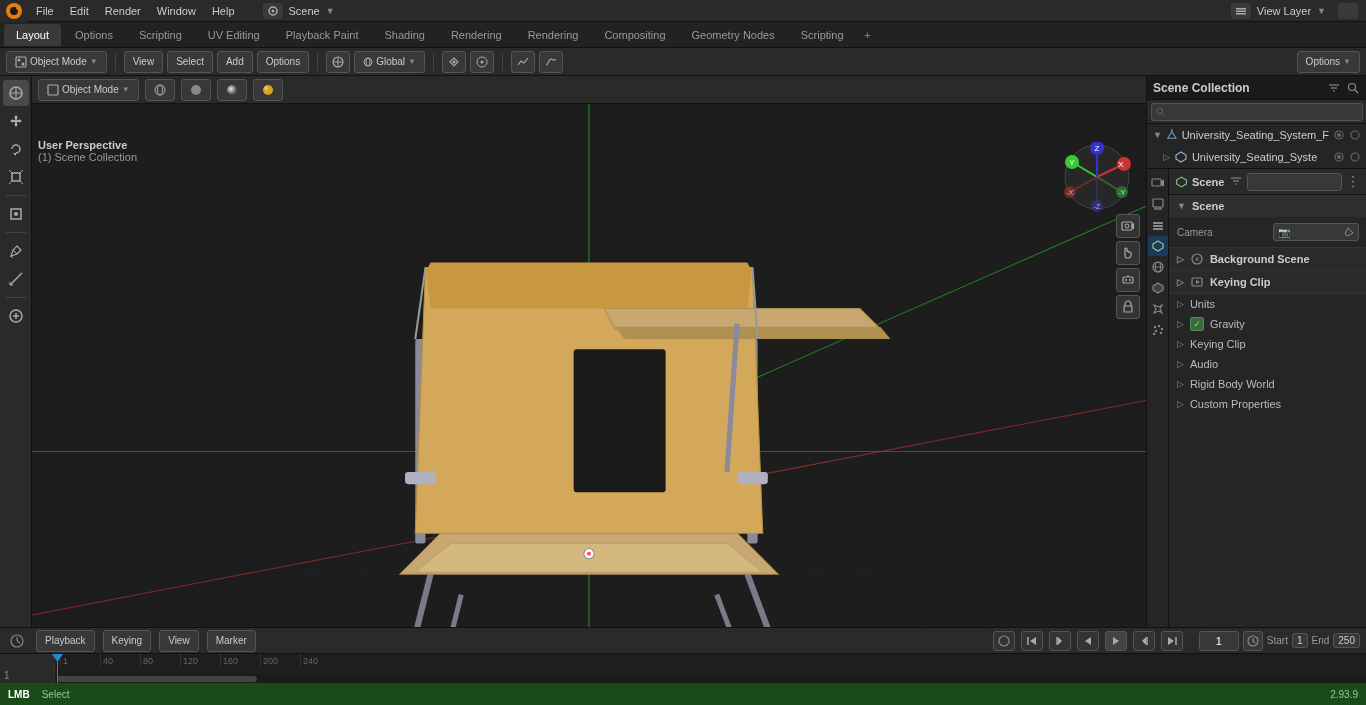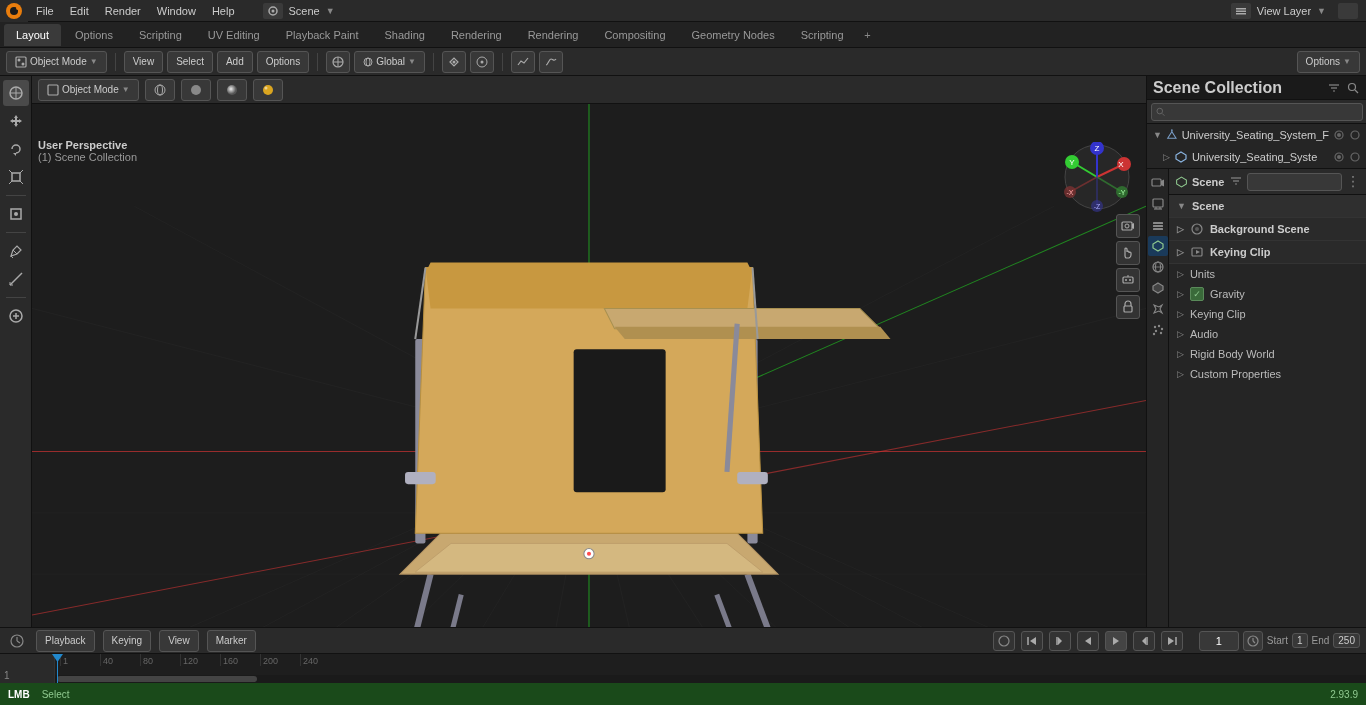--- a/index.html
+++ b/index.html
@@ -821,21 +821,21 @@
         </div>
       </div>
     </div>
   </div>
 
   <div id="right-panels">
 
     <div style="display:flex;flex-direction:column;width:220px;">
 
       <div style="height:24px;background:#1a1a1a;display:flex;align-items:center;padding:0 6px;gap:6px;border-bottom:1px solid #111;">
-        <span style="font-size:16px;font-weight:bold;color:#ccc;flex:1;">Scene Collection</span>
+        <span style="font-size:12px;font-weight:bold;color:#ccc;flex:1;">Scene Collection</span>
         <div style="display:flex;gap:3px;">
           <div style="width:16px;height:16px;display:flex;align-items:center;justify-content:center;cursor:pointer;">
             <svg width="12" height="12" viewBox="0 0 12 12">
                 <line x1="1" y1="3" x2="11" y2="3" stroke="#888" stroke-width="1.2"></line>
                 <line x1="3" y1="6" x2="9" y2="6" stroke="#888" stroke-width="1.2"></line>
                 <line x1="5" y1="9" x2="7" y2="9" stroke="#888" stroke-width="1.2"></line>
               </svg>
           </div>
           <div style="width:16px;height:16px;display:flex;align-items:center;justify-content:center;cursor:pointer;">
             <svg width="12" height="12" viewBox="0 0 12 12">
@@ -984,20 +984,32 @@
                 <span style="color:#888;font-size:14px;line-height:1;">⋮</span>
               </div>
             </div>
           </div>
 
           <div class="prop-section">
             <div class="prop-section-header">
               <span class="prop-arrow">▼</span>
               <span>Scene</span>
             </div>
+            <div class="prop-body">
+              <div class="prop-row">
+                <span class="prop-label">Camera</span>
+                <div class="prop-value">
+                  <span class="prop-value-icon">📷</span>
+                  <span style="flex:1;font-size:10px;color:#aaa;"></span>
+                  <svg width="10" height="10" viewBox="0 0 10 10" style="cursor:pointer;">
+                      <path d="M1 7 L4 1 L9 6 L3 9 Z" fill="none" stroke="#888" stroke-width="1"></path>
+                    </svg>
+                </div>
+              </div>
+            </div>
           </div>
 
           <div class="prop-section">
             <div class="prop-section-header" style="background:#2a2a2a;">
               <span class="prop-arrow">▷</span>
               <svg width="14" height="14" viewBox="0 0 14 14">
                   <circle cx="7" cy="7" r="5" fill="none" stroke="#888" stroke-width="1.2"></circle>
                   <circle cx="7" cy="7" r="2" fill="#888" opacity="0.5"></circle>
                 </svg>
               <span>Background Scene</span>

